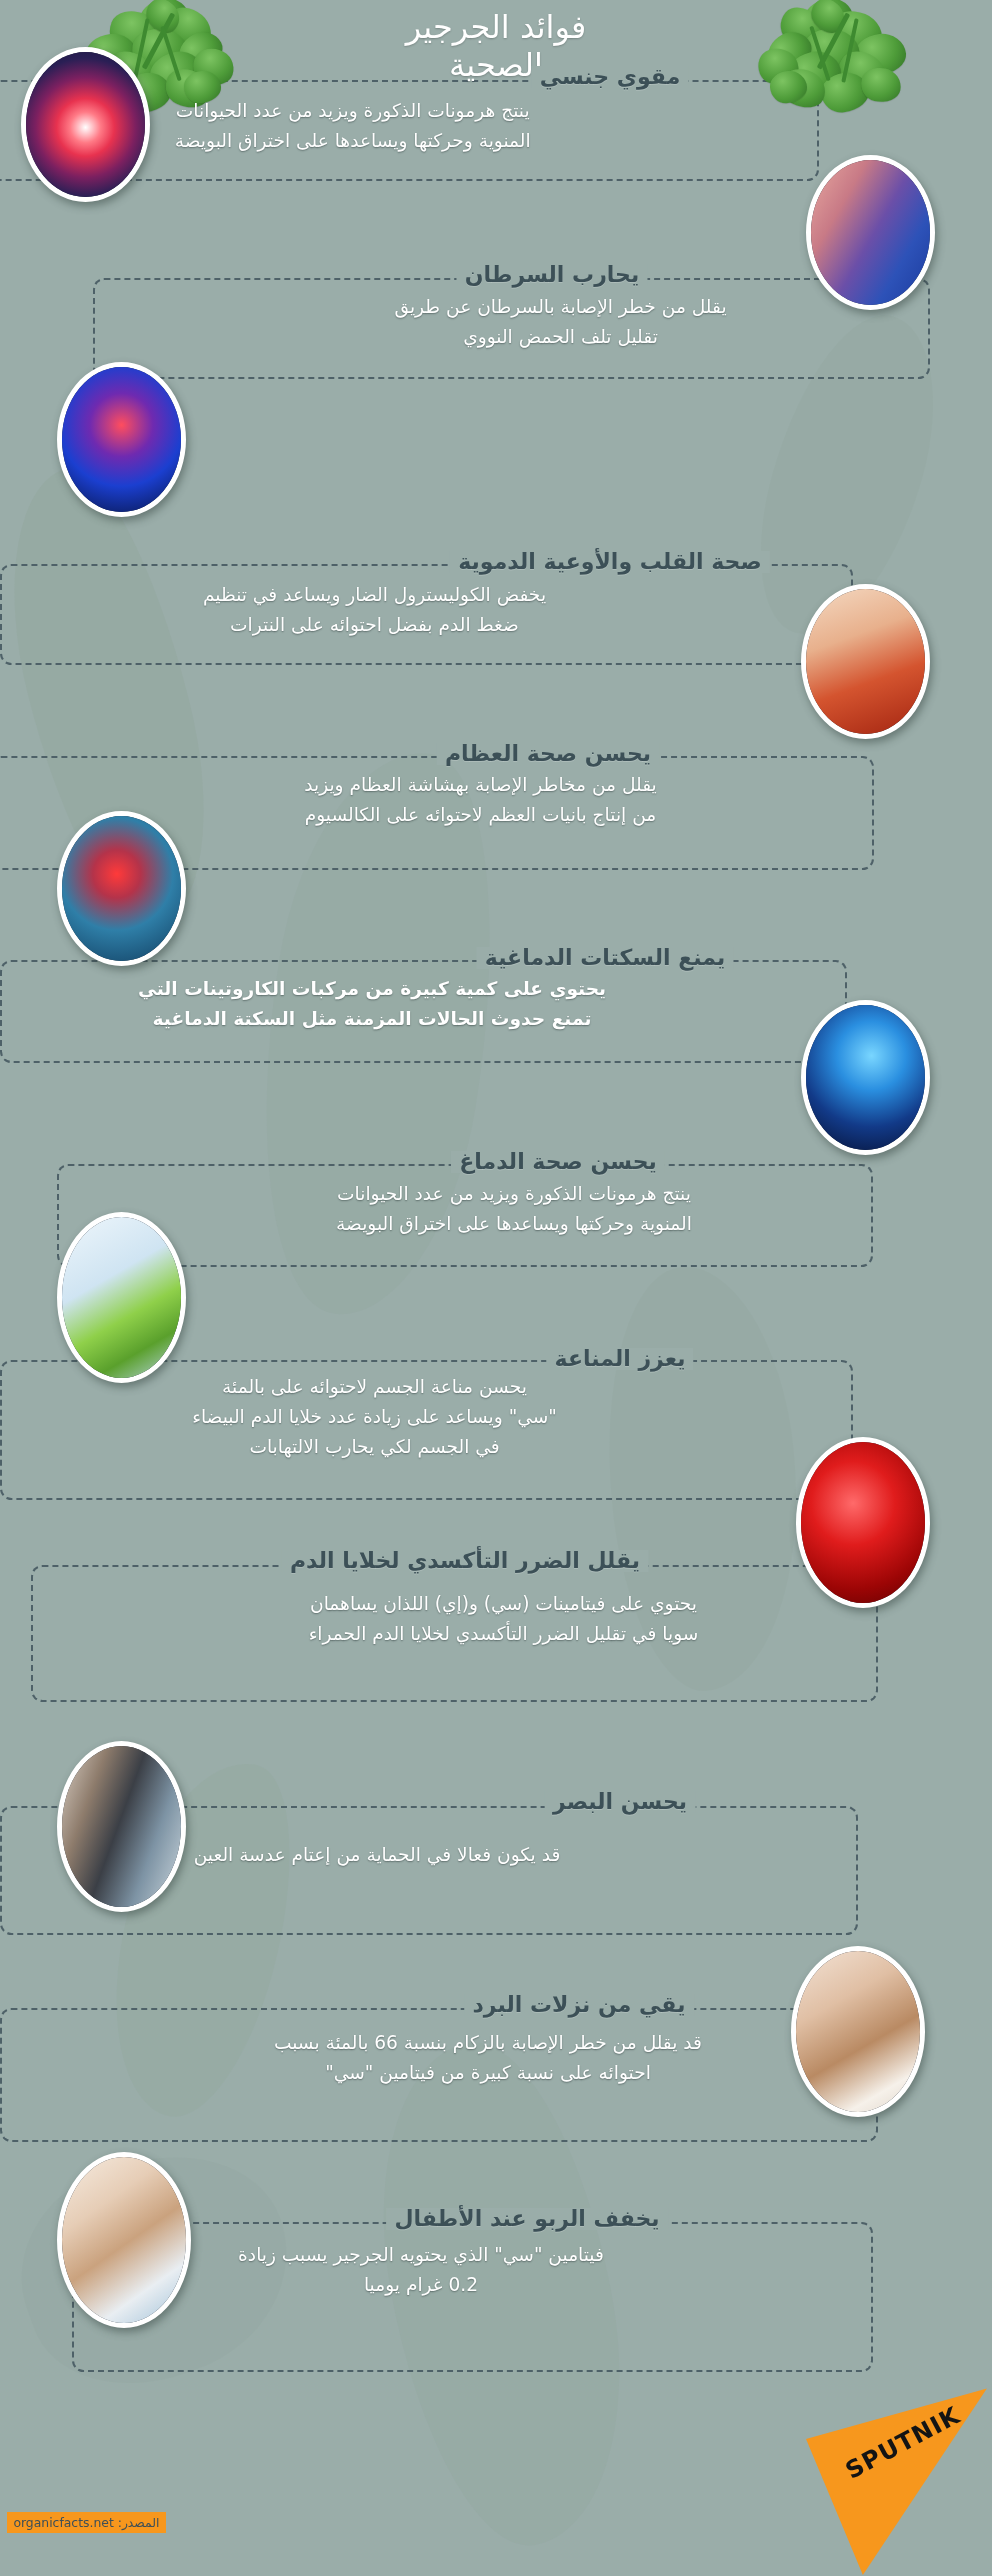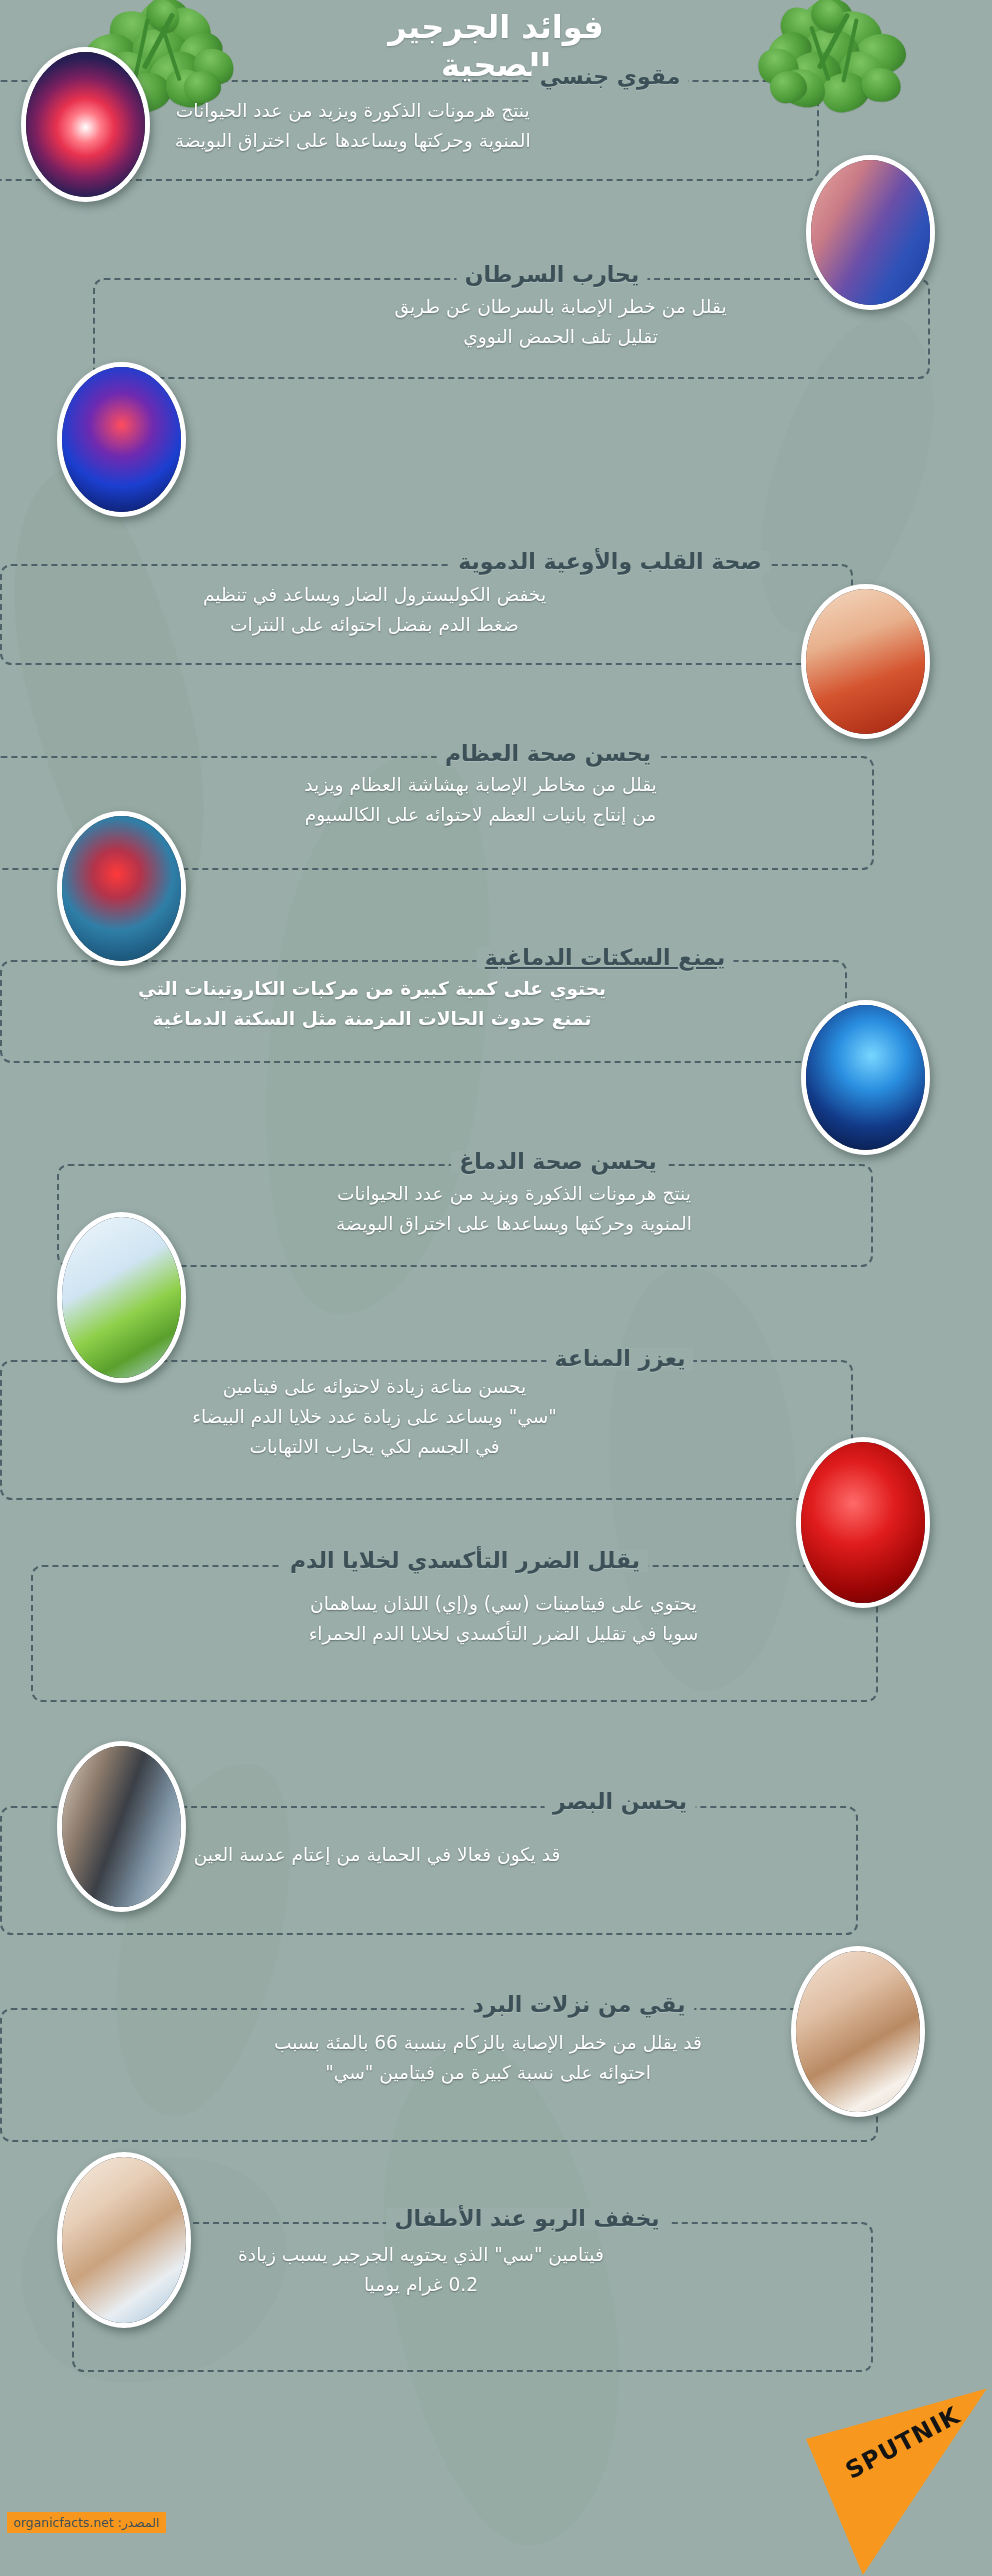--- a/index.html
+++ b/index.html
@@ -28,21 +28,21 @@
 
   
   #header{position:relative;height:155px;}
   .title-wrap{
     position:absolute;left:0;right:0;top:9.3px;
     text-align:center;
     z-index:4;
   }
   .title-line{
     color:#ffffff;
-    font-weight:bold;
+    font-weight:normal;
     font-size:32px;
     line-height:1.18;
     letter-spacing:0px;
     text-shadow:0 1px 2.1px rgba(0,0,0,.22);
   }
   .leaf-cluster{
     position:absolute;top:-5.2px;width:171px;height:119px;z-index:3;
   }
   .leaf-cluster.left{left:78px;}
   .leaf-cluster.right{right:78px;}
@@ -218,41 +218,41 @@
       </div>
       <div class="heading" style="left:548px;top:743px;transform:translateX(-50%);">يحسن صحة العظام</div>
       <div class="body-text" style="left:119px;top:770px;width:723px;">
         <div>يقلل من مخاطر الإصابة بهشاشة العظام ويزيد</div>
         <div>من إنتاج بانيات العظم لاحتوائه على الكالسيوم</div>
       </div>
       <div class="box" style="left:0px;top:960px;width:847px;height:103px;"></div>
       <div class="bubble" style="left:57px;top:811px;width:129px;height:155px;">
         <span class="ph" style="background:radial-gradient(circle at 46% 40%, #ff3a3a 0%, #b4334a 22%, #2f7fa8 52%, #0f3a5c 100%);"></span>
       </div>
-      <div class="heading" style="left:605px;top:947px;transform:translateX(-50%);text-decoration:underline;">يمنع السكتات الدماغية</div>
+      <div class="heading" style="left:605px;top:947px;transform:translateX(-50%);">يمنع السكتات الدماغية</div>
       <div class="body-text" style="left:31px;top:974px;width:682px;font-weight:bold;">
         <div>يحتوي على كمية كبيرة من مركبات الكاروتينات التي</div>
         <div>تمنع حدوث الحالات المزمنة مثل السكتة الدماغية</div>
       </div>
       <div class="box" style="left:57px;top:1164px;width:816px;height:103px;"></div>
       <div class="bubble" style="left:801px;top:1000px;width:129px;height:155px;">
         <span class="ph" style="background:radial-gradient(circle at 55% 35%, #79d6ff 0%, #2a8fe0 30%, #123a88 62%, #050d2c 100%);"></span>
       </div>
       <div class="heading" style="left:558px;top:1151px;transform:translateX(-50%);">يحسن صحة الدماغ</div>
       <div class="body-text" style="left:186px;top:1179px;width:656px;">
         <div>ينتج هرمونات الذكورة ويزيد من عدد الحيوانات</div>
         <div>المنوية وحركتها ويساعدها على اختراق البويضة</div>
       </div>
       <div class="box" style="left:0px;top:1360px;width:853px;height:140px;"></div>
       <div class="bubble" style="left:57px;top:1212px;width:129px;height:171px;">
         <span class="ph" style="background:linear-gradient(150deg,#eef6fb 0%,#cfe4f2 38%,#8fd04a 60%,#5aa02c 78%,#bcd9e8 100%);"></span>
       </div>
       <div class="heading" style="left:620px;top:1348px;transform:translateX(-50%);">يعزز المناعة</div>
       <div class="body-text" style="left:31px;top:1372px;width:687px;">
-        <div>يحسن مناعة زيادة لاحتوائه على فيتامين</div>
+        <div>يحسن مناعة الجسم لاحتوائه على بالمئة</div>
         <div>"سي" ويساعد على زيادة عدد خلايا الدم البيضاء</div>
         <div>في الجسم لكي يحارب الالتهابات</div>
       </div>
       <div class="box" style="left:31px;top:1565px;width:847px;height:137px;"></div>
       <div class="bubble" style="left:796px;top:1437px;width:134px;height:171px;">
         <span class="ph" style="background:radial-gradient(circle at 42% 38%, #ff6a6a 0%, #e01c1c 34%, #9c0505 70%, #5a0101 100%);"></span>
       </div>
       <div class="heading" style="left:465px;top:1550px;transform:translateX(-50%);">يقلل الضرر التأكسدي لخلايا الدم</div>
       <div class="body-text" style="left:160px;top:1589px;width:687px;">
         <div>يحتوي على فيتامينات (سي) و(إي) اللذان يساهمان</div>

